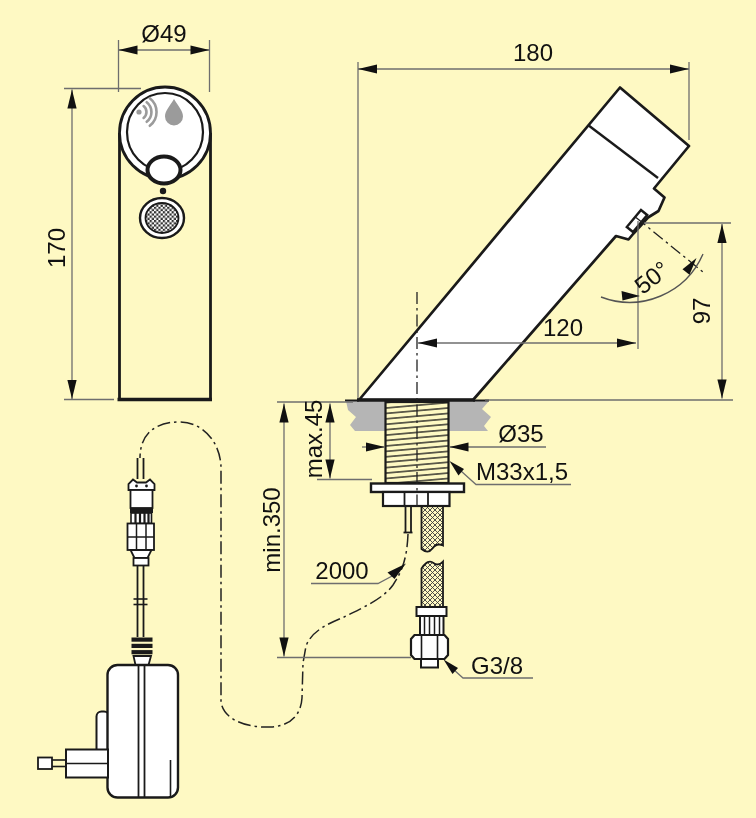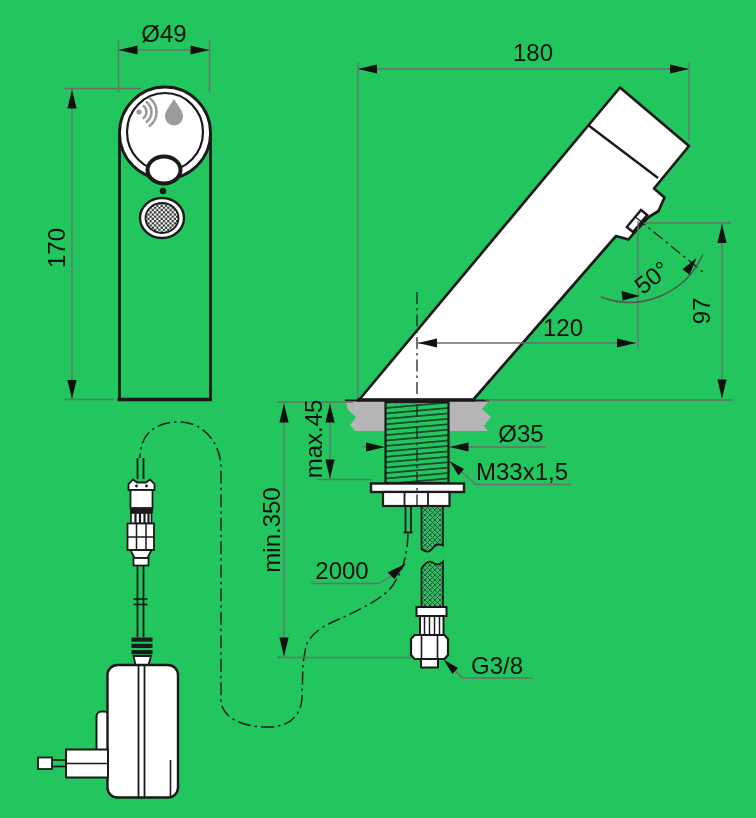--- a/index.html
+++ b/index.html
@@ -1,16 +1,16 @@
 <!DOCTYPE html>
 <html><head>
 <meta charset="utf-8">
 <style>
   html,body{margin:0;padding:0;background:#ffffff;}
-  #stage{width:756px;height:818px;position:relative;background:#22c55e;overflow:hidden;}
+  #stage{width:756px;height:818px;position:relative;background:#fef9c3;overflow:hidden;}
   svg{display:block;}
   text{font-family:"Liberation Sans","DejaVu Sans",sans-serif;fill:#111;}
   .dimtxt{font-size:24px;}
 </style>
 </head>
 <body>
 
 <div id="stage">
 <svg width="756" height="818" viewBox="0 0 756 818">
   <defs>

